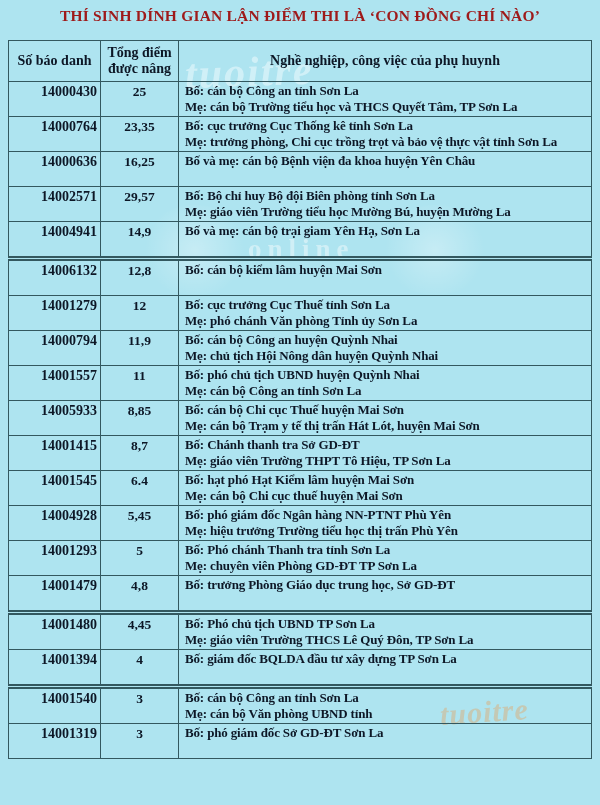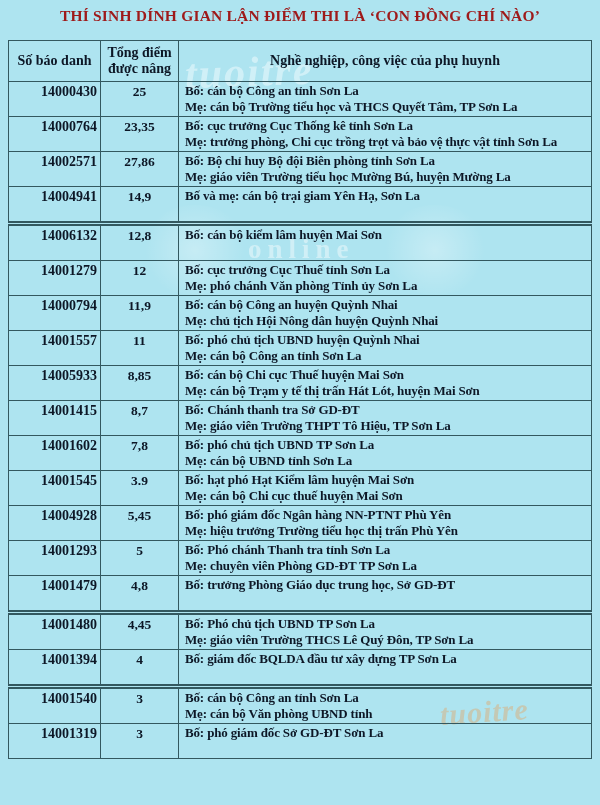--- a/index.html
+++ b/index.html
@@ -127,24 +127,31 @@
 
   <tr>
     <td class="c-id">14000764</td>
     <td class="c-pts">23,35</td>
     <td class="c-desc">
             <div class="desc-line">Bố: cục trưởng Cục Thống kê tỉnh Sơn La</div>
             <div class="desc-line">Mẹ: trưởng phòng, Chi cục trồng trọt và bảo vệ thực vật tỉnh Sơn La</div>
           </td>
   </tr>
 
+  <tr>
+    <td class="c-id">14000636</td>
+    <td class="c-pts">16,25</td>
+    <td class="c-desc">
+            <div class="desc-line">Bố và mẹ: cán bộ Bệnh viện đa khoa huyện Yên Châu</div>
+          </td>
+  </tr>
 
   <tr>
     <td class="c-id">14002571</td>
-    <td class="c-pts">27,86</td>
+    <td class="c-pts">29,57</td>
     <td class="c-desc">
             <div class="desc-line">Bố: Bộ chỉ huy Bộ đội Biên phòng tỉnh Sơn La</div>
             <div class="desc-line">Mẹ: giáo viên Trường tiểu học Mường Bú, huyện Mường La</div>
           </td>
   </tr>
 
   <tr>
     <td class="c-id">14004941</td>
     <td class="c-pts">14,9</td>
     <td class="c-desc">
@@ -198,32 +205,24 @@
 
   <tr>
     <td class="c-id">14001415</td>
     <td class="c-pts">8,7</td>
     <td class="c-desc">
             <div class="desc-line">Bố: Chánh thanh tra Sở GD-ĐT</div>
             <div class="desc-line">Mẹ: giáo viên Trường THPT Tô Hiệu, TP Sơn La</div>
           </td>
   </tr>
 
-  <tr>
-    <td class="c-id">14001602</td>
-    <td class="c-pts">7,8</td>
-    <td class="c-desc">
-            <div class="desc-line">Bố: phó chủ tịch UBND TP Sơn La</div>
-            <div class="desc-line">Mẹ: cán bộ UBND tỉnh Sơn La</div>
-          </td>
-  </tr>
 
   <tr>
     <td class="c-id">14001545</td>
-    <td class="c-pts">3.9</td>
+    <td class="c-pts">6.4</td>
     <td class="c-desc">
             <div class="desc-line">Bố: hạt phó Hạt Kiểm lâm huyện Mai Sơn</div>
             <div class="desc-line">Mẹ: cán bộ Chi cục thuế huyện Mai Sơn</div>
           </td>
   </tr>
 
   <tr>
     <td class="c-id">14004928</td>
     <td class="c-pts">5,45</td>
     <td class="c-desc">

